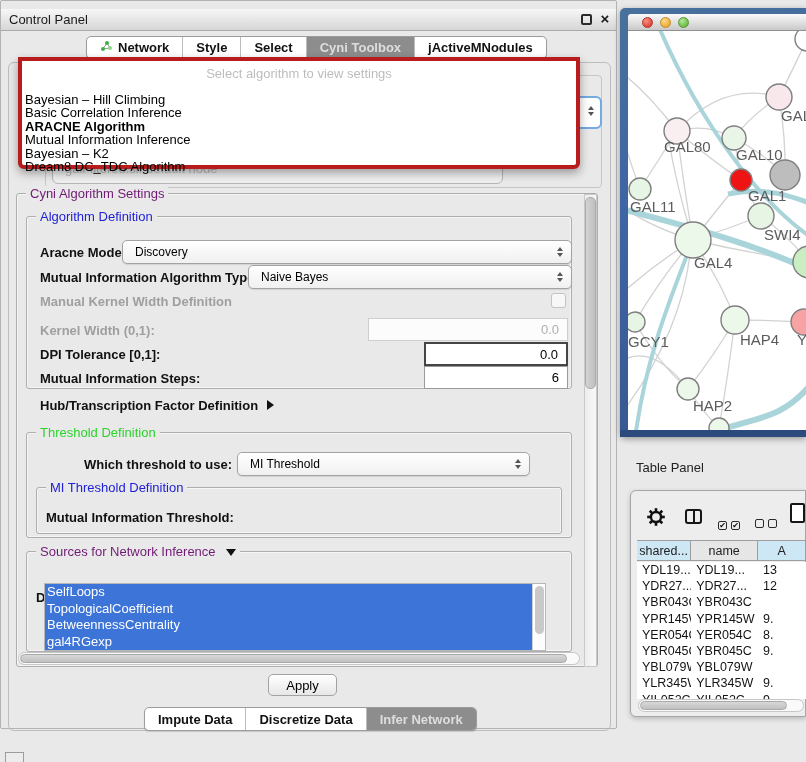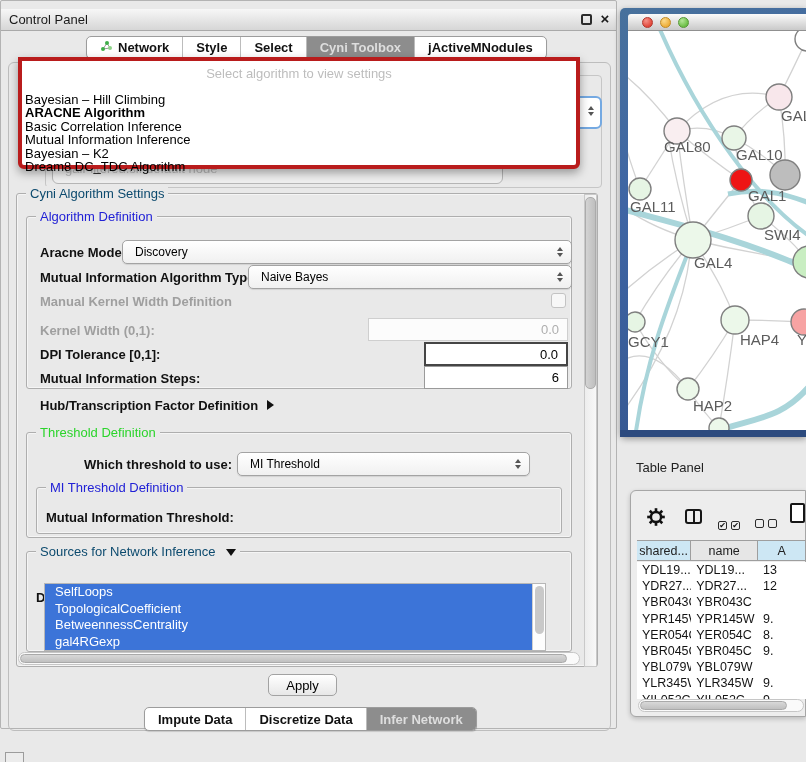--- a/index.html
+++ b/index.html
@@ -44,21 +44,21 @@
            box-shadow:0 4px 10px rgba(0,0,0,.35); z-index:5; }
   .phead { text-align:center; color:#bdbdbd; font-size:13px; padding-top:5px; }
   .plist { position:absolute; top:32px; left:3px; right:3px; }
   .pitem { font-size:13px; line-height:13.4px; height:13.4px; white-space:nowrap; color:#000; }
   .pitem.bold { font-weight:bold; }
 
   
   .group { position:absolute; border:1px solid #aeaeae; border-radius:3px;
            box-shadow:inset 0 0 0 1px rgba(255,255,255,.55); z-index:2; }
   .legend { position:absolute; top:-8px; left:9px; background:#e9e9e9; padding:0 4px;
-            font-size:13px; color:#0c4a6e; white-space:nowrap; z-index:3; }
+            font-size:13px; color:#701a75; white-space:nowrap; z-index:3; }
   .legend.blue { color:#2121d6; }
   .legend.green { color:#2bd42b; }
 
   .lbl { position:absolute; display:flex; align-items:center; font-weight:bold; font-size:13px;
          color:#111; z-index:3; white-space:nowrap; }
   .lbl.dis { color:#9f9f9f; }
 
   .combo { position:absolute; background:linear-gradient(#ffffff,#f0f0f0); border:1px solid #a3a3a3;
            border-radius:5px; display:flex; align-items:center; font-size:12px; color:#000;
            padding-left:12px; z-index:3; box-shadow:0 1px 1px rgba(0,0,0,.1); }
@@ -86,21 +86,21 @@
   .vthumb { position:absolute; background:linear-gradient(to right,#d3d3d3,#bfbfbf);
             border:1px solid #ababab; border-radius:5px; z-index:4; }
   .htrack { position:absolute; background:#fafafa; border:1px solid #c6c6c6; border-radius:7px; z-index:4; }
   .hthumb { position:absolute; background:linear-gradient(#d8d8d8,#c0c0c0); border:1px solid #a9a9a9;
             border-radius:5px; z-index:5; }
 
   
   .attr-list { position:absolute; left:44px; top:583px; width:502px; height:68px; background:#fff;
                border:1px solid #b7b7b7; overflow:hidden; z-index:3; }
   .attr-item { height:16.5px; line-height:16.5px; font-size:13px; color:#fff; background:#3c74d8;
-               padding-left:10px; width:488px; white-space:nowrap; }
+               padding-left:2px; width:488px; white-space:nowrap; }
   .attr-vsb { position:absolute; right:0; top:0; bottom:0; width:13px; background:#fdfdfd;
               border-left:1px solid #cfcfcf; }
   .attr-vthumb { position:absolute; right:1.5px; top:2px; width:9px; height:48px; background:#c9c9c9;
                  border-radius:4.5px; }
 
   .apply-btn { position:absolute; left:268px; top:674px; width:69px; height:22px;
                background:linear-gradient(#ffffff,#e7e7e7); border:1px solid #a2a2a2; border-radius:5px;
                font-size:13px; color:#000; display:flex; align-items:center; justify-content:center; z-index:3; }
 
   
@@ -189,22 +189,22 @@
     </span>
   </div>
   <div class="ghost-combo-bottom">
     <span>galFiltered.sif default node</span>
   </div>
 
   <div class="popup">
     <div class="phead">Select algorithm to view settings</div>
     <div class="plist">
         <div class="pitem">Bayesian – Hill Climbing</div>
+        <div class="pitem">Basic Correlation Inference</div>
         <div class="pitem bold">ARACNE Algorithm</div>
-        <div class="pitem">Basic Correlation Inference</div>
         <div class="pitem">Mutual Information Inference</div>
         <div class="pitem">Bayesian – K2</div>
         <div class="pitem">Dream8 DC_TDC Algorithm</div>
       </div>
   </div>
 
   <div class="group" style="left:16px; top:193px; width:582px; height:474px;">
     <span class="legend">Cyni Algorithm Settings</span>
   </div>
   <div class="vtrack" style="left:584px; top:194px; width:13px; height:473px;"></div>

